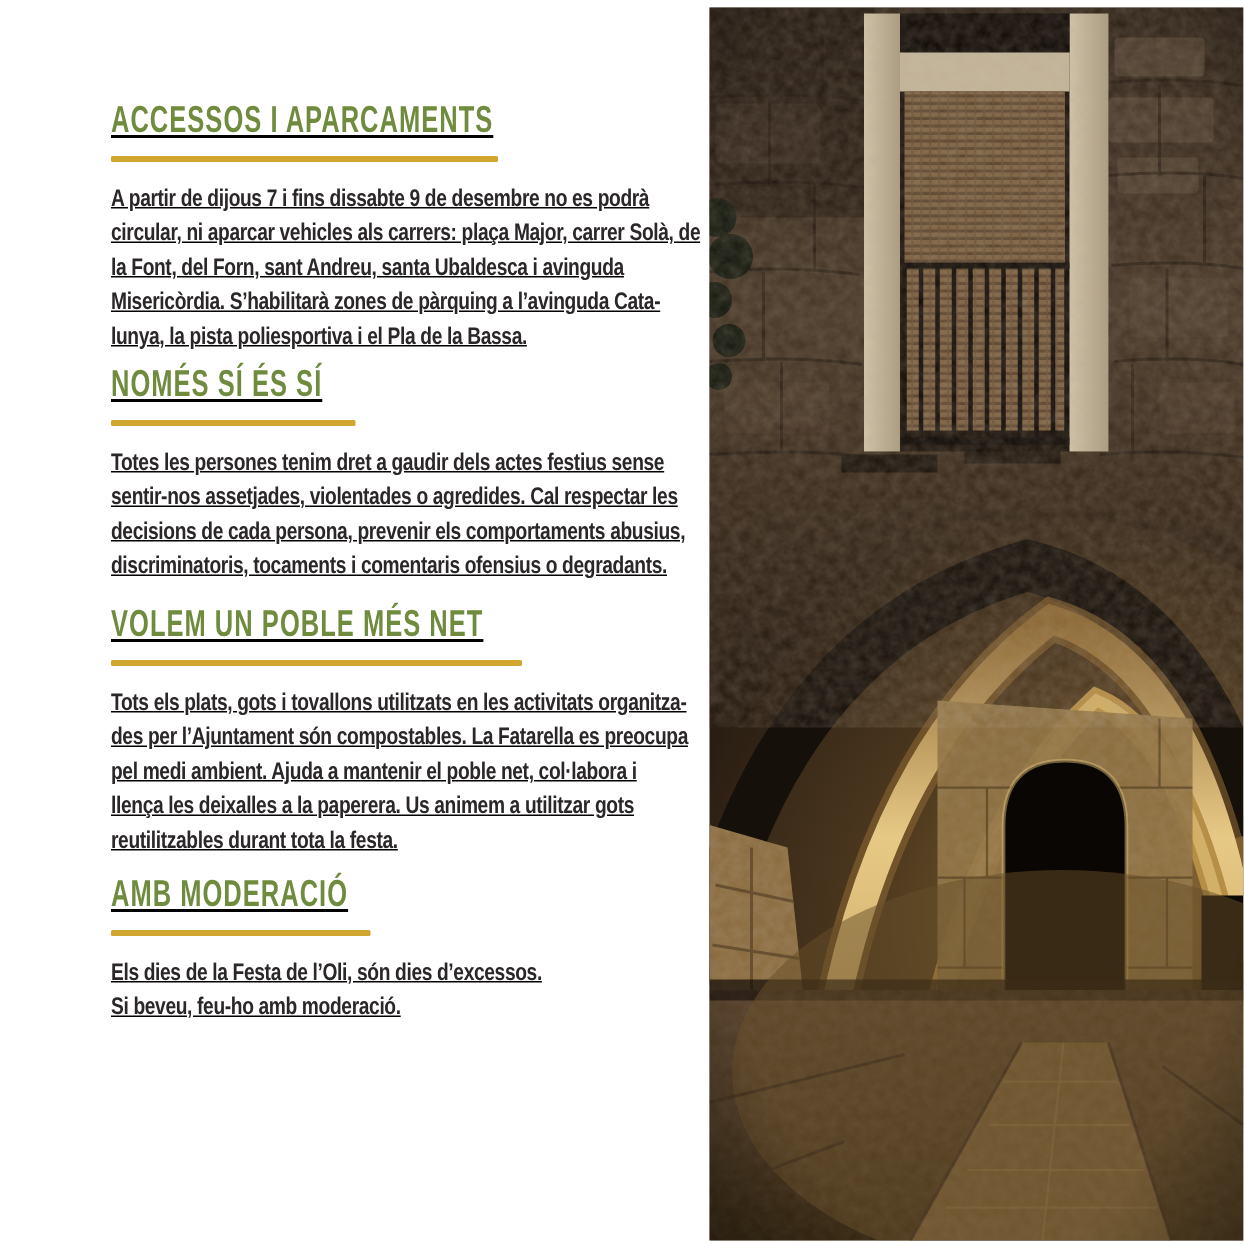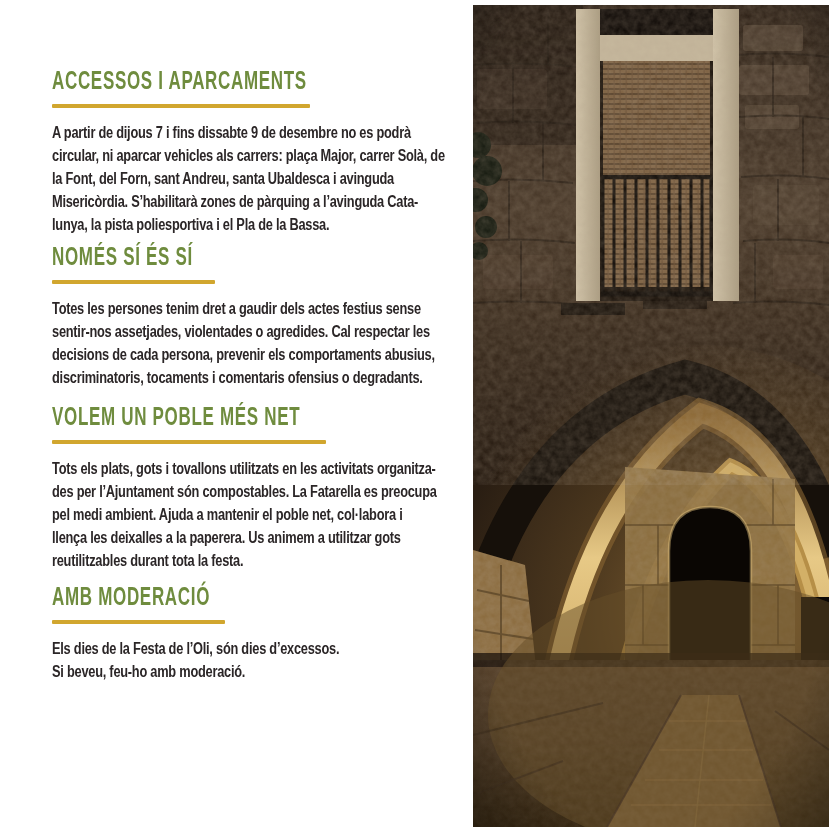--- a/index.html
+++ b/index.html
@@ -2,21 +2,21 @@
 <html style="--heading-green: #6f8c3e; --underline-gold: #d1a62e; --body-text: #2b2627;"><head>
 <meta charset="utf-8">
 <style>
   html,body{margin:0;padding:0;}
   body{
     width:829px;height:830px;position:relative;overflow:hidden;
     background:#ffffff;
     font-family:"Liberation Sans", sans-serif;
   }
   .page{position:absolute;inset:0;}
-  .sec{position:absolute;left:52px;width:410px;}
+  .sec{position:absolute;left:74px;width:410px;text-decoration:underline;}
   .sec h2{
     margin:0;
     font-size:25px;
     font-weight:bold;
     letter-spacing:1px;
     color:var(--heading-green,#6f8c3e);
     white-space:nowrap;
     transform:scaleX(.68);
     transform-origin:left top;
   }

